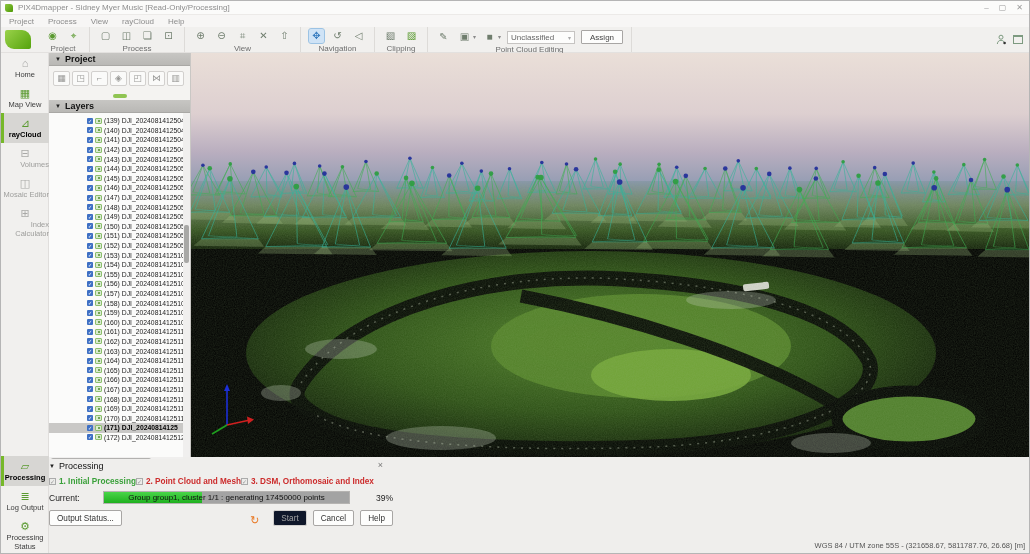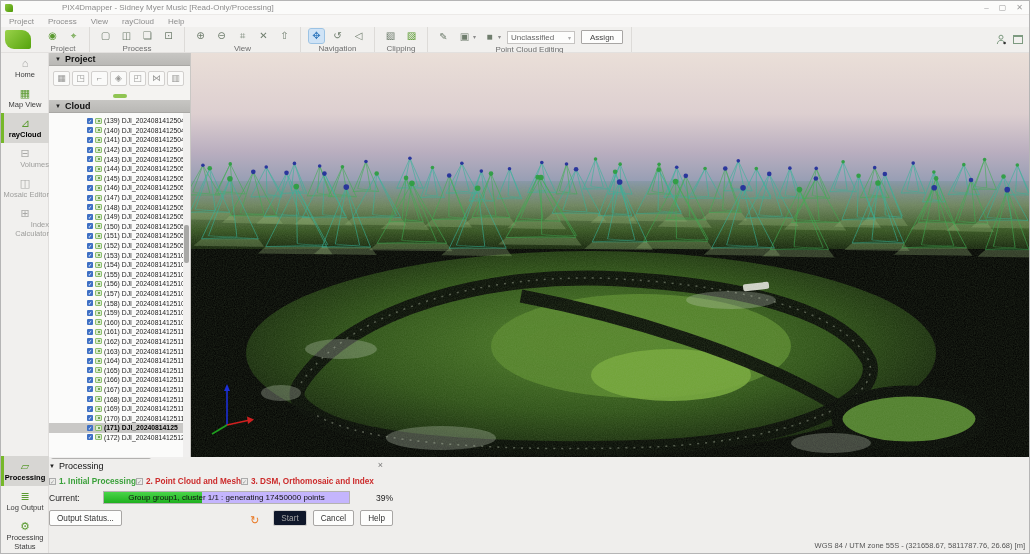--- a/index.html
+++ b/index.html
@@ -1,21 +1,21 @@
 <!DOCTYPE html>
 <html style="--pix4d-green: #76b82a; --progress-green: #2ec42e; --step-done-green: #3aa03a; --step-pending-red: #cc2b2b; --checkbox-blue: #3d6fc4; --nav-active-blue: #cfe3f6; --refresh-orange: #e87722; --frustum-teal: #36b39a; --frustum-green: #3fae53; --dot-navy: #25309b; --dot-green: #2f9e43;"><head>
 <meta charset="utf-8">
 <style>
   html,body{margin:0;padding:0;background:#d8d8d8;}
   *{box-sizing:border-box;font-family:"Liberation Sans","DejaVu Sans",sans-serif;}
   .app{position:relative;width:1030px;height:554px;background:#efeeec;overflow:hidden;border:1px solid #b5b5b5;}
   
   .titlebar{position:absolute;left:0;top:0;width:1030px;height:14px;background:#fbfbfa;display:flex;align-items:center;border-bottom:1px solid #eceae8;}
   .appicon{width:8px;height:8px;margin:0 5px 0 4px;background:linear-gradient(135deg,#8dc63f,#4e9a06);border-radius:1px 3px 1px 3px;}
-  .title{font-size:8px;color:#8e8e8e;flex:1;margin-left:44px;}
+  .title{font-size:8px;color:#8e8e8e;flex:1;}
   .wincontrols{display:flex;gap:10px;margin-right:8px;}
   .wincontrols span{font-size:8px;color:#9a9a9a;cursor:default;line-height:8px;}
   
   .menubar{position:absolute;left:0;top:14px;width:1030px;height:12px;background:#f7f6f5;display:flex;align-items:center;gap:14px;padding-left:8px;}
   .menu-item{font-size:8px;color:#8d8d8d;}
   
   .toolbar{position:absolute;left:0;top:26px;width:1030px;height:26px;background:#f1f0ee;display:flex;align-items:stretch;border-bottom:1px solid #e3e1df;}
   .logo{width:26px;height:19px;margin:3px 6px 0 4px;background:linear-gradient(135deg,#9ad24a,#55a30c);border-radius:2px 9px 2px 9px;}
   .tb-section{display:flex;flex-direction:column;justify-content:flex-start;padding:2px 8px 0 8px;border-right:1px solid #dddbd8;}
   .tb-section:last-of-type{border-right:none;}
@@ -76,21 +76,21 @@
   .proc-title{font-size:9px;color:#111;flex:1;}
   .proc-close{font-size:9px;color:#777;margin-right:10px;line-height:9px;}
   .proc-steps{display:flex;align-items:center;height:14px;margin-top:2px;}
   .proc-cb{width:7px;height:7px;background:#ececea;border:1px solid #ababab;color:#9a9a9a;font-size:6px;line-height:6px;text-align:center;flex:none;}
   .step{display:flex;align-items:center;gap:3px;}
   .step-label{font-size:8.2px;font-weight:bold;}
   .step.done .step-label{color:var(--step-done-green);}
   .step.pending .step-label{color:var(--step-pending-red);}
   .proc-row{display:flex;align-items:center;height:17px;margin-top:1px;gap:16px;}
   .proc-rowlabel{width:42px;font-size:8.5px;color:#222;}
-  .pbar{position:relative;width:270px;height:13px;background:#c4b5fd;border:1px solid #b5b3b1;}
+  .pbar{position:relative;width:270px;height:13px;background:#a3a3a3;border:1px solid #b5b3b1;}
   .pbar .fill{position:absolute;left:0;top:0;bottom:0;background:linear-gradient(#49d549,#1fb01f);}
   .pbar .bartext{position:absolute;left:0;right:0;top:1px;text-align:center;font-size:8px;color:#111;}
   .proc-num{width:30px;text-align:right;font-size:8.5px;color:#222;}
   .totalbar{display:flex;width:270px;height:13px;border:1px solid #b5b3b1;background:#eaeae8;}
   .tseg{position:relative;text-align:center;font-size:8px;color:#999;font-weight:bold;line-height:12px;}
   .tseg + .tseg{border-left:1px solid #8a8a88;}
   .tseg.filled{background:linear-gradient(#49d549,#1fb01f);color:#1c661c;}
   .proc-buttons{display:flex;align-items:flex-end;margin-top:4px;}
   .pbtn{height:16px;background:#fdfdfc;border:1px solid #a8a6a4;border-radius:2px;font-size:8.2px;color:#333;padding:0 7px;}
   .pbtn.disabled{color:#a3a3a3;border-color:#d2d0ce;background:#0f172a;}
@@ -246,21 +246,21 @@
         <div class="ctool">◈</div>
         <div class="ctool">◰</div>
         <div class="ctool">⋈</div>
         <div class="ctool">▥</div>
       </div>
     <div class="splitter">
         <div class="grip"></div>
       </div>
     <div class="panel-header">
       <span class="tri">▼</span>
-      <span class="ph-label">Cloud</span>
+      <span class="ph-label">Layers</span>
     </div>
     <div class="layers-wrap">
       <div class="layers-list" id="layerslist">
           <div class="layer-row">
             <div class="layer-cb">✓</div>
             <div class="cam-ico"></div>
             <div class="layer-label">(139) DJI_2024081412504</div>
           </div>
           <div class="layer-row">
             <div class="layer-cb">✓</div>

